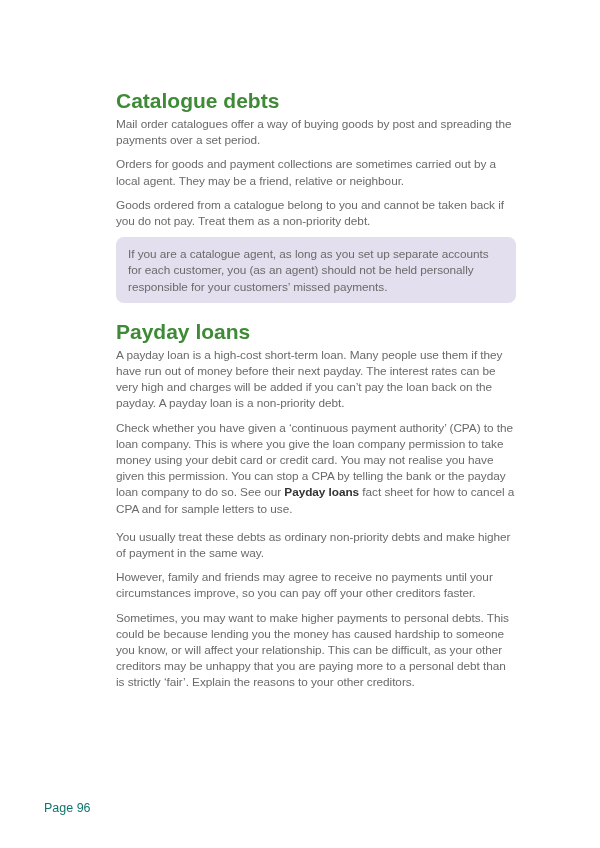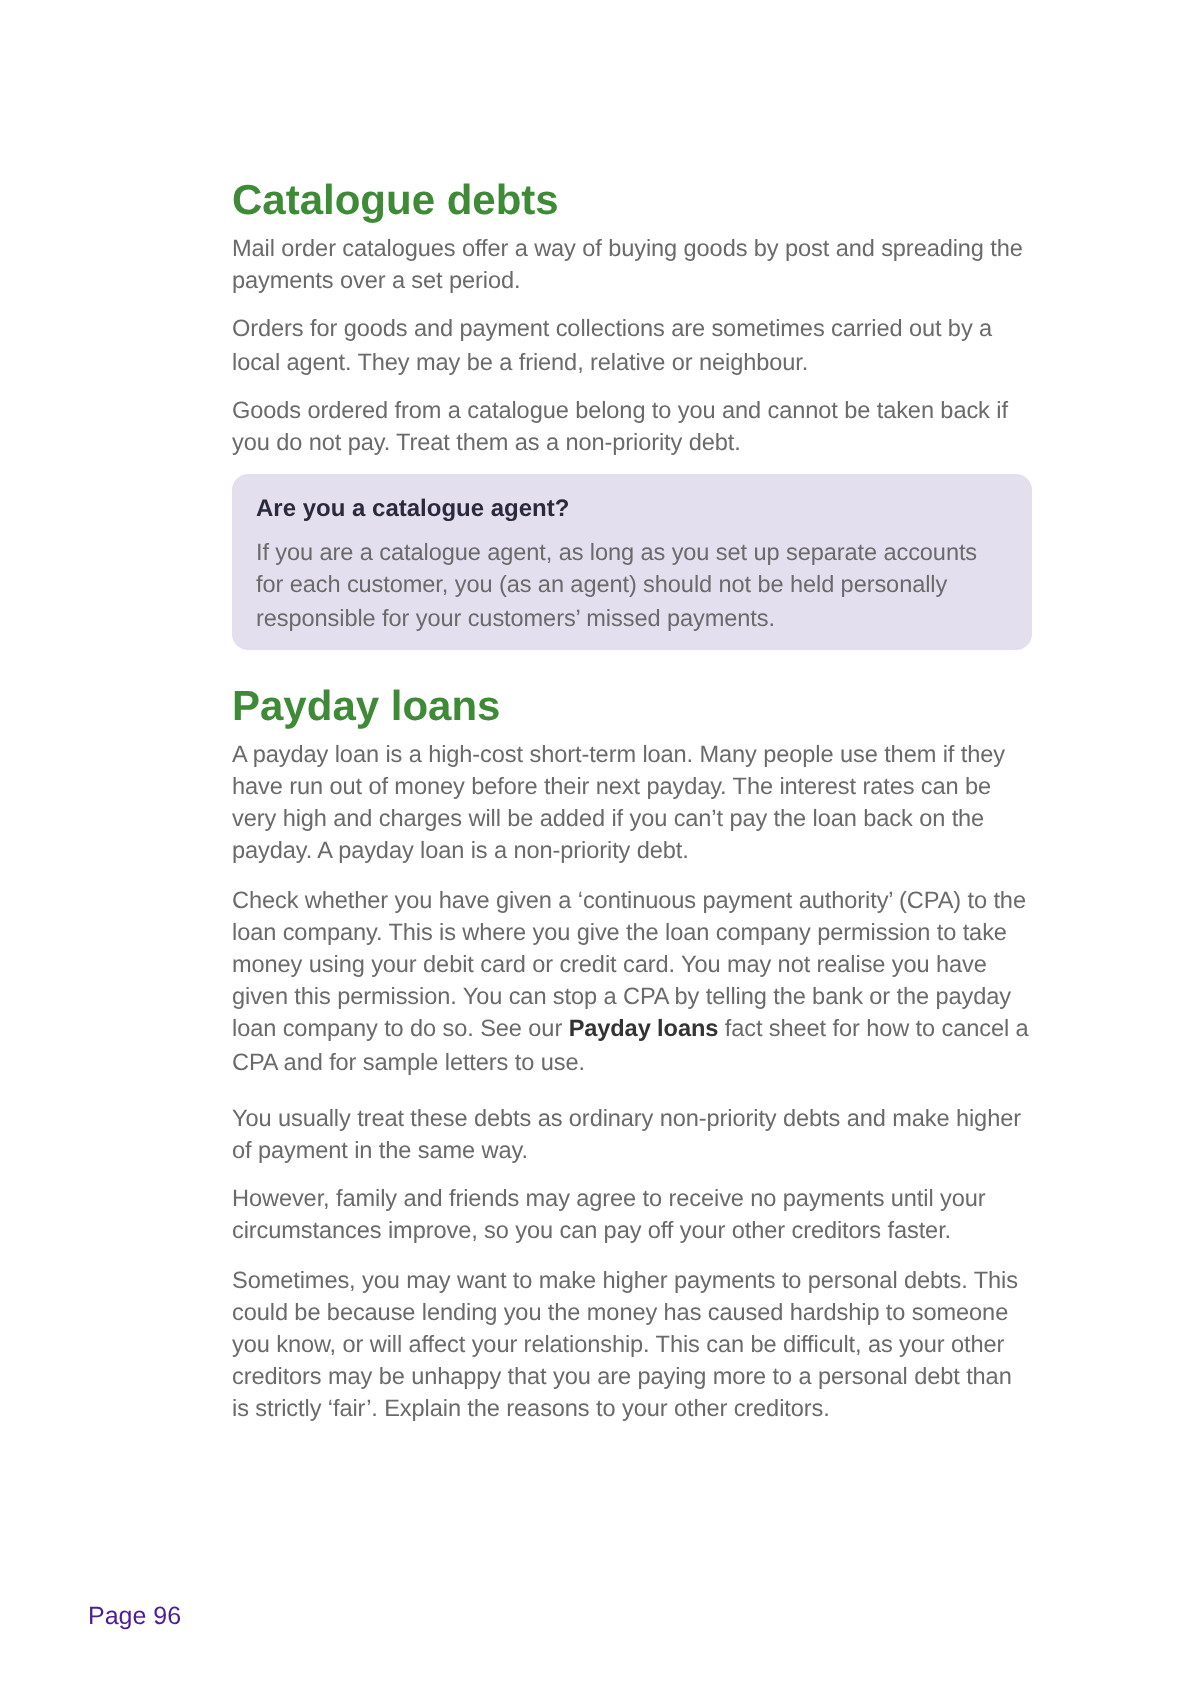--- a/index.html
+++ b/index.html
@@ -16,35 +16,34 @@
     letter-spacing: -0.05px;
   }
   .callout {
     background: #e4dfee; border-radius: 8px; padding: 9px 12px 8px 12px; margin: 4px 0 20px 0;
   }
   .callout-title { color: #2a2a3a; font-weight: bold; font-size: 12px; line-height: 16px; margin: 0 0 6px 0; }
   .callout p.body { margin: 0; }
   .section { margin-bottom: 12px; }
   b.strong { color: #333; font-weight: bold; }
   .page-num {
-    position: absolute; left: 44px; top: 801px; color: #4c1d95; font-size: 12.5px;
+    position: absolute; left: 44px; top: 801px; color: #0f766e; font-size: 12.5px;
   }
 </style>
 </head>
 <body>
 
 <div class="content">
 
   <div class="section">
     <h2 class="h2">Catalogue debts</h2>
     <p class="body">Mail order catalogues offer a way of buying goods by post and spreading the payments over a set period.</p>
     <p class="body">Orders for goods and payment collections are sometimes carried out by a local agent. They may be a friend, relative or neighbour.</p>
     <p class="body">Goods ordered from a catalogue belong to you and cannot be taken back if you do not pay. Treat them as a non-priority debt.</p>
     <div class="callout">
-      <div class="callout-title">Are you a catalogue agent?</div>
       <p class="body">If you are a catalogue agent, as long as you set up separate accounts for each customer, you (as an agent) should not be held personally responsible for your customers’ missed payments.</p>
     </div>
   </div>
 
   <div class="section">
     <h2 class="h2">Payday loans</h2>
     <p class="body">A payday loan is a high-cost short-term loan. Many people use them if they have run out of money before their next payday. The interest rates can be very high and charges will be added if you can’t pay the loan back on the payday. A payday loan is a non-priority debt.</p>
     <p class="body"><span>Check whether you have given a ‘continuous payment authority’ (CPA) to the loan company. This is where you give the loan company permission to take money using your debit card or credit card. You may not realise you have given this permission. You can stop a CPA by telling the bank or the payday loan company to do so. See our </span><b class="strong">Payday loans</b><span> fact sheet for how to cancel a CPA and for sample letters to use.</span></p>
   </div>
 

